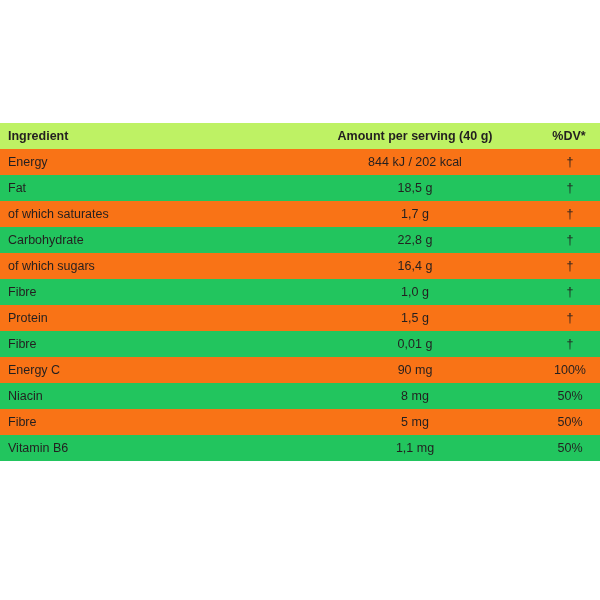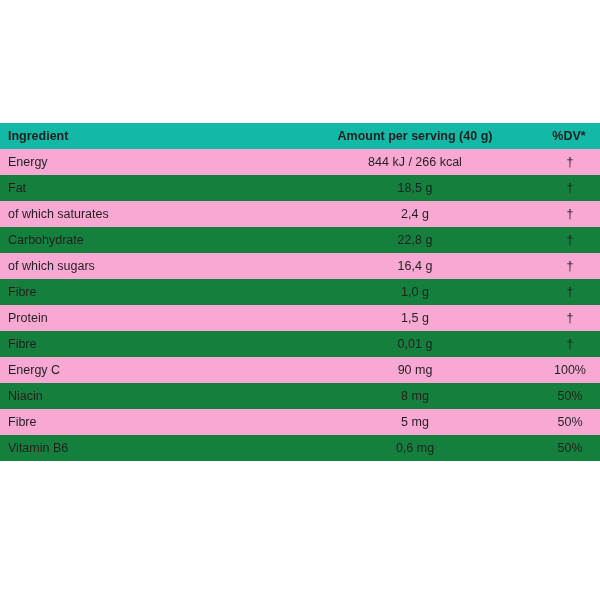--- a/index.html
+++ b/index.html
@@ -31,21 +31,21 @@
   .nutrition-table td {
     padding: 0;
     margin: 0;
     border: none;
     font-size: 12.5px;
     color: #231f20;
     height: 26px;
     vertical-align: middle;
   }
   thead th {
-    background: #14b8a6;
+    background: #bef264;
     color: #ffffff;
     font-weight: bold;
     height: 30px;
     font-size: 12.5px;
   }
   .col-ingredient {
     width: 292px;
     padding-left: 8px !important;
     text-align: left;
   }
@@ -56,25 +56,25 @@
   .col-dv {
     width: 78px;
     text-align: center;
     padding-right: 8px !important;
   }
   thead .col-dv {
     text-align: center;
     padding-right: 10px !important;
   }
   tbody tr.odd td {
-    background: #f9a8d4;
+    background: #f97316;
     margin-top: 44px;
   }
   tbody tr.even td {
-    background: #15803d;
+    background: #22c55e;
   }
   tbody td.col-ingredient {
     padding-left: 8px !important;
   }
   tbody td.col-dv {
     text-align: center;
   }
 </style>
 </head>
 <body>
@@ -84,31 +84,31 @@
     <thead>
       <tr>
         <th class="col-ingredient">Ingredient</th>
         <th class="col-amount">Amount per serving (40 g)</th>
         <th class="col-dv">%DV*</th>
       </tr>
     </thead>
     <tbody id="table-body">
         <tr class="odd">
           <td class="col-ingredient">Energy</td>
-          <td class="col-amount">844 kJ / 266 kcal</td>
+          <td class="col-amount">844 kJ / 202 kcal</td>
           <td class="col-dv">†</td>
         </tr>
         <tr class="even">
           <td class="col-ingredient">Fat</td>
           <td class="col-amount">18,5 g</td>
           <td class="col-dv">†</td>
         </tr>
         <tr class="odd">
           <td class="col-ingredient">of which saturates</td>
-          <td class="col-amount">2,4 g</td>
+          <td class="col-amount">1,7 g</td>
           <td class="col-dv">†</td>
         </tr>
         <tr class="even">
           <td class="col-ingredient">Carbohydrate</td>
           <td class="col-amount">22,8 g</td>
           <td class="col-dv">†</td>
         </tr>
         <tr class="odd">
           <td class="col-ingredient">of which sugars</td>
           <td class="col-amount">16,4 g</td>
@@ -139,18 +139,18 @@
           <td class="col-amount">8 mg</td>
           <td class="col-dv">50%</td>
         </tr>
         <tr class="odd">
           <td class="col-ingredient">Fibre</td>
           <td class="col-amount">5 mg</td>
           <td class="col-dv">50%</td>
         </tr>
         <tr class="even">
           <td class="col-ingredient">Vitamin B6</td>
-          <td class="col-amount">0,6 mg</td>
+          <td class="col-amount">1,1 mg</td>
           <td class="col-dv">50%</td>
         </tr>
       </tbody>
   </table>
 </div>
 
 </body></html>

